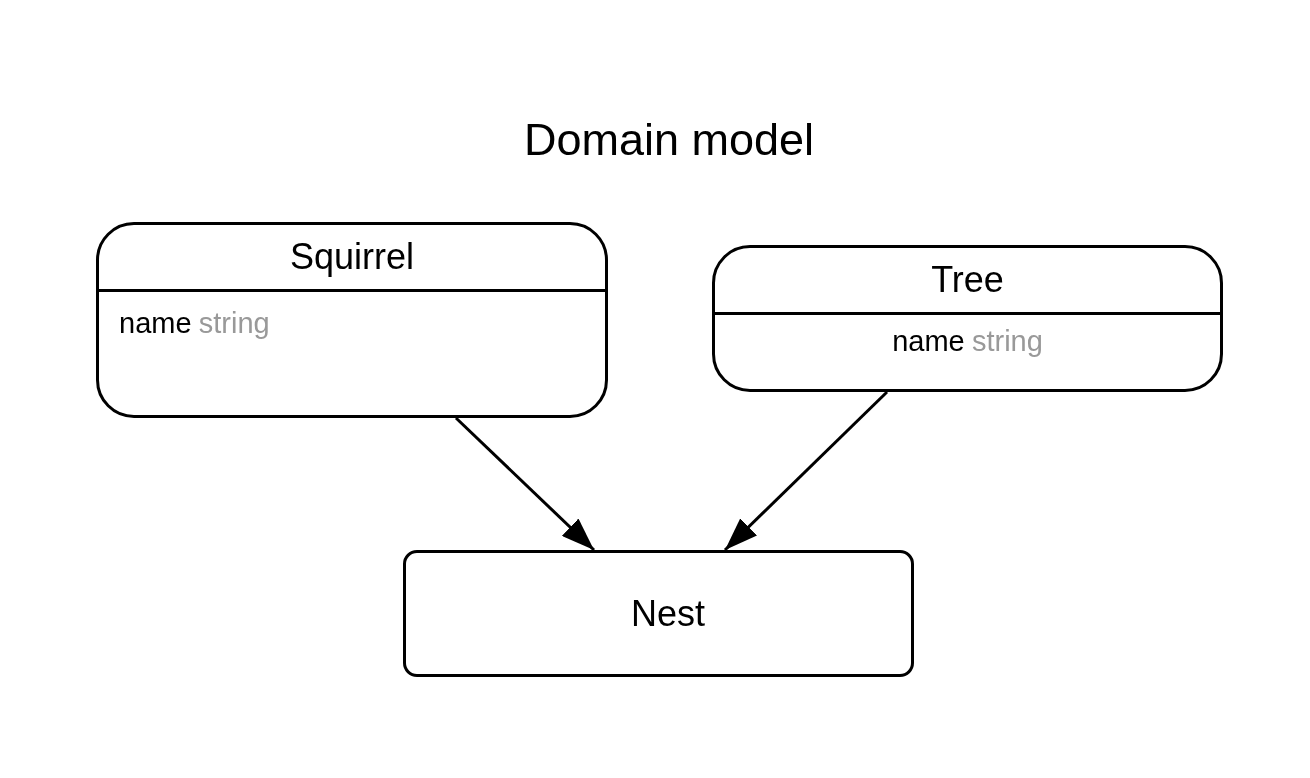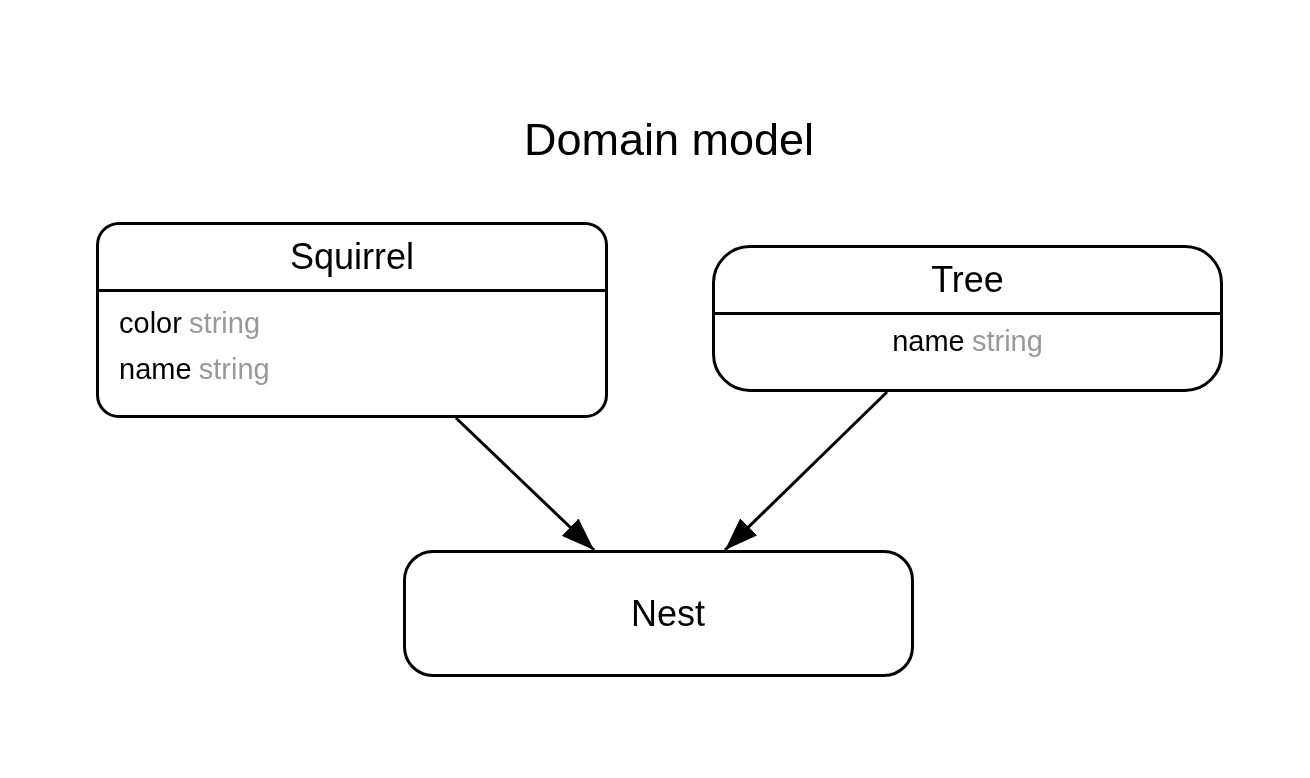--- a/index.html
+++ b/index.html
@@ -42,26 +42,26 @@
     white-space: nowrap;
   }
   .node-body {
     padding: 8px 20px 0 20px;
     font-size: 29px;
     line-height: 46px;
   }
   .attr-row { white-space: nowrap; }
   .attr-type { color: #999999; margin-left: 0.25em; }
 
-  .node-squirrel { left: 96px;  top: 222px; width: 512px; height: 196px; border-radius: 23px; }
+  .node-squirrel { left: 96px;  top: 222px; width: 512px; height: 196px; }
   .node-tree     { left: 712px; top: 245px; width: 511px; height: 147px; text-align: center; }
   .node-tree .node-body { padding-top: 3px; }
   .node-nest {
     left: 403px; top: 550px; width: 511px; height: 127px;
-    border-radius: 30px;
+    border-radius: 14px;
     display: flex; align-items: center; justify-content: center;
     font-size: 36px;
     padding-left: 19px;
   }
 
   .edges {
     position: absolute;
     left: 0; top: 0;
     width: 1310px; height: 778px;
     pointer-events: none;
@@ -75,23 +75,20 @@
 </head>
 <body>
 
 <div class="canvas">
 
   <h1 class="diagram-title">Domain model</h1>
 
   <div class="node node-squirrel">
     <div class="node-header">Squirrel</div>
     <div class="node-body">
-      <div class="attr-row">
-        <span class="attr-name">color</span><span class="attr-type">string</span>
-      </div>
       <div class="attr-row">
         <span class="attr-name">name</span><span class="attr-type">string</span>
       </div>
     </div>
   </div>
 
   <div class="node node-tree">
     <div class="node-header">Tree</div>
     <div class="node-body">
       <div class="attr-row">

